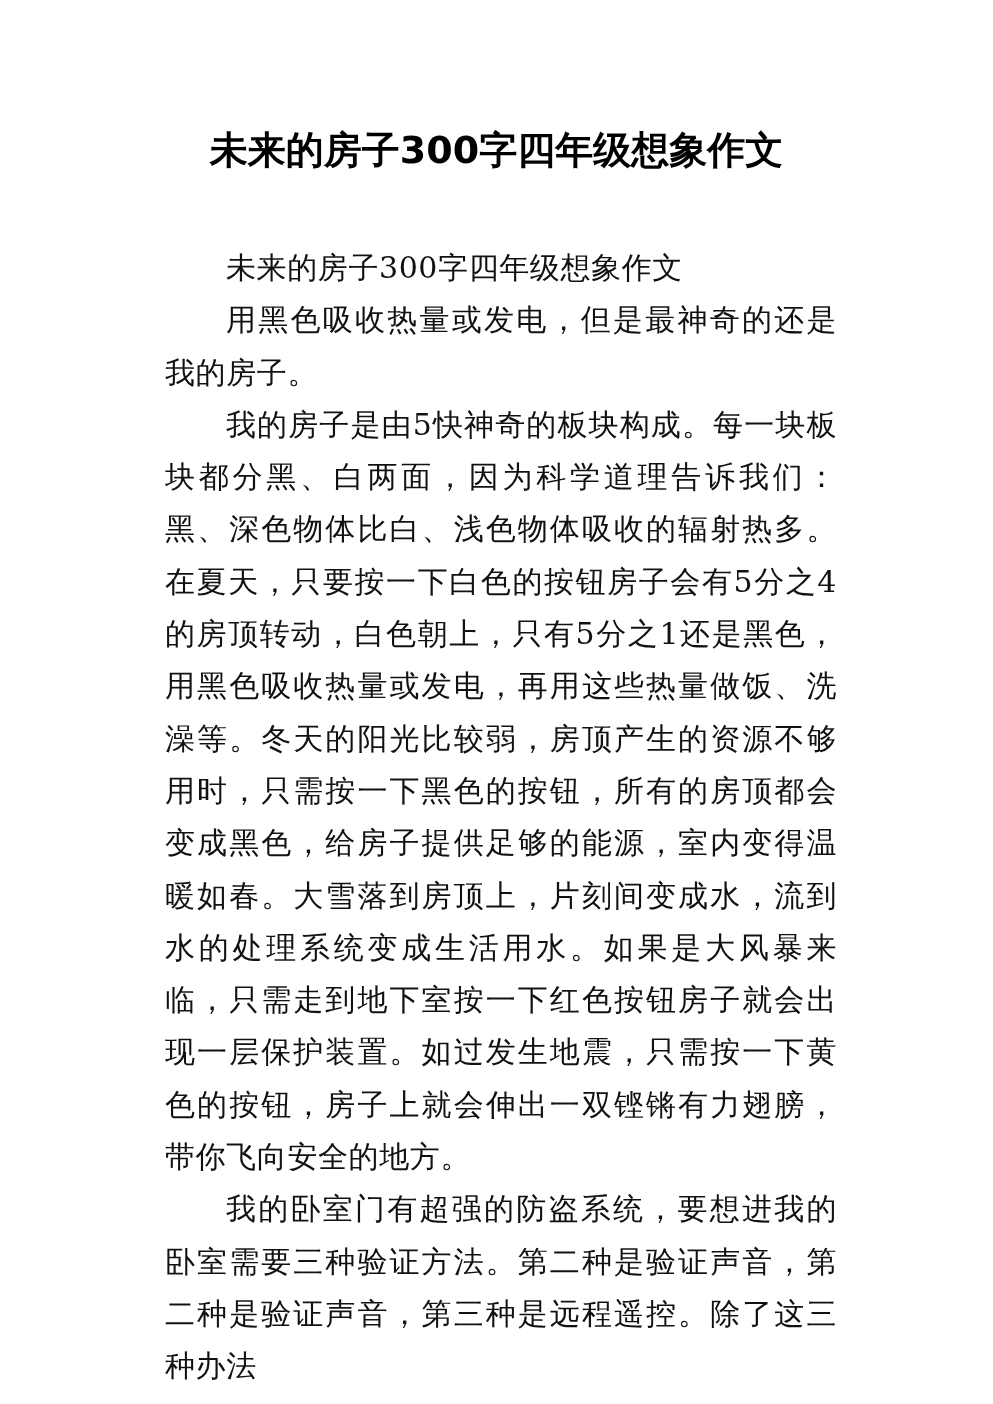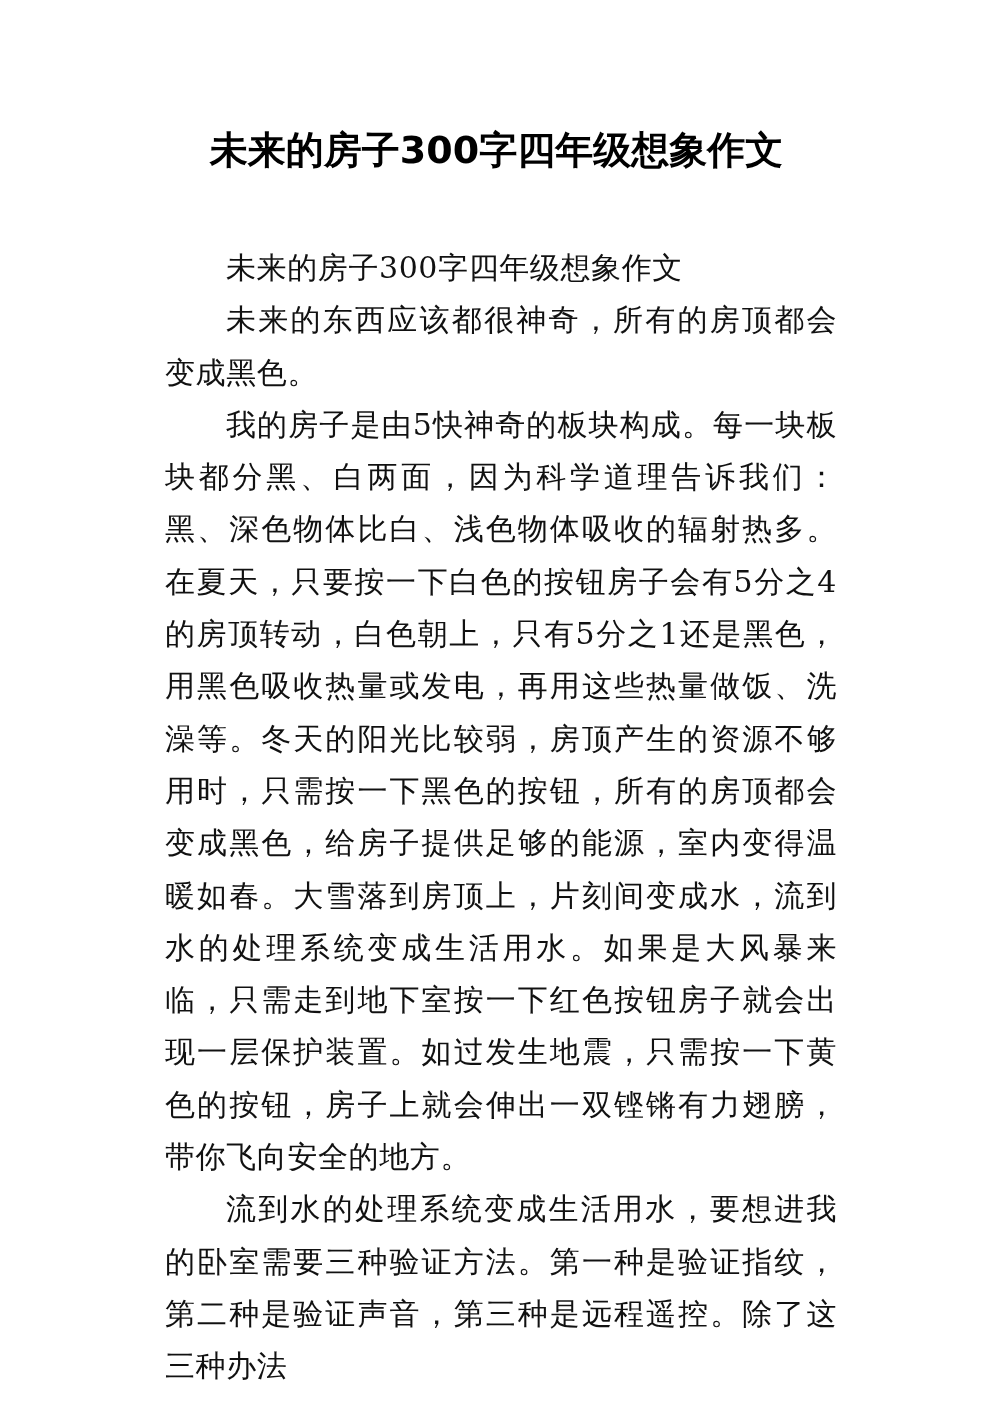--- a/index.html
+++ b/index.html
@@ -46,16 +46,16 @@
       word-break: break-all;
     }
   </style>
 </head>
 <body>
 
 <h1 class="page-title">未来的房子300字四年级想象作文</h1>
 
 <div class="body-text">
   <p>未来的房子300字四年级想象作文</p>
-  <p>未来的东西应该都很神奇，所有的房顶都会变成黑色。</p>
+  <p>用黑色吸收热量或发电，但是最神奇的还是我的房子。</p>
   <p>我的房子是由5快神奇的板块构成。每一块板块都分黑、白两面，因为科学道理告诉我们：黑、深色物体比白、浅色物体吸收的辐射热多。在夏天，只要按一下白色的按钮房子会有5分之4的房顶转动，白色朝上，只有5分之1还是黑色，用黑色吸收热量或发电，再用这些热量做饭、洗澡等。冬天的阳光比较弱，房顶产生的资源不够用时，只需按一下黑色的按钮，所有的房顶都会变成黑色，给房子提供足够的能源，室内变得温暖如春。大雪落到房顶上，片刻间变成水，流到水的处理系统变成生活用水。如果是大风暴来临，只需走到地下室按一下红色按钮房子就会出现一层保护装置。如过发生地震，只需按一下黄色的按钮，房子上就会伸出一双铿锵有力翅膀，带你飞向安全的地方。</p>
-  <p>流到水的处理系统变成生活用水，要想进我的卧室需要三种验证方法。第一种是验证指纹，第二种是验证声音，第三种是远程遥控。除了这三种办法</p>
+  <p>我的卧室门有超强的防盗系统，要想进我的卧室需要三种验证方法。第二种是验证声音，第二种是验证声音，第三种是远程遥控。除了这三种办法</p>
 </div>
 
 </body></html>

